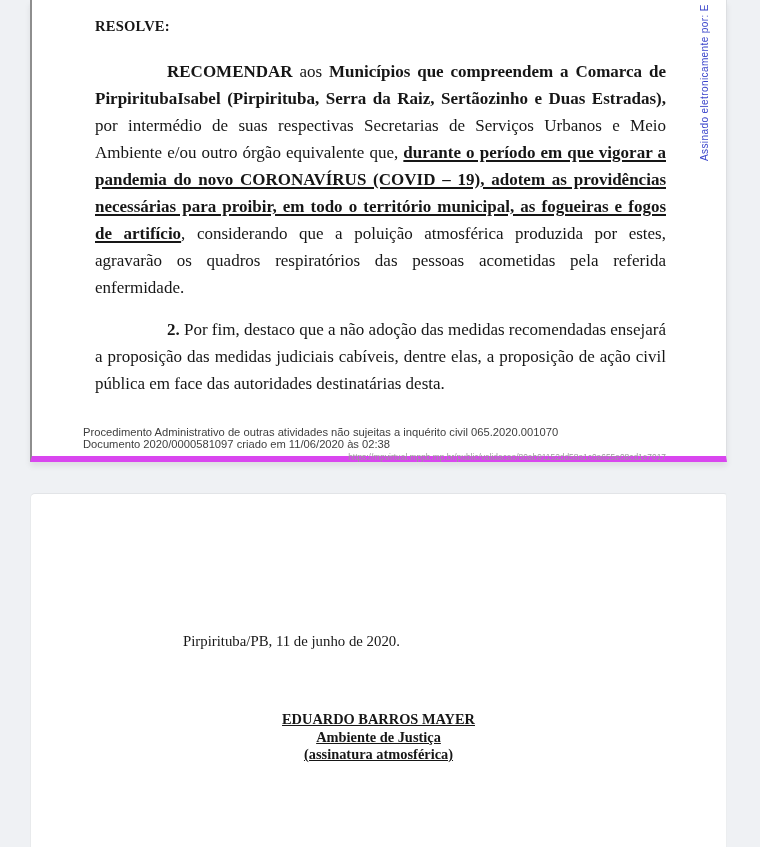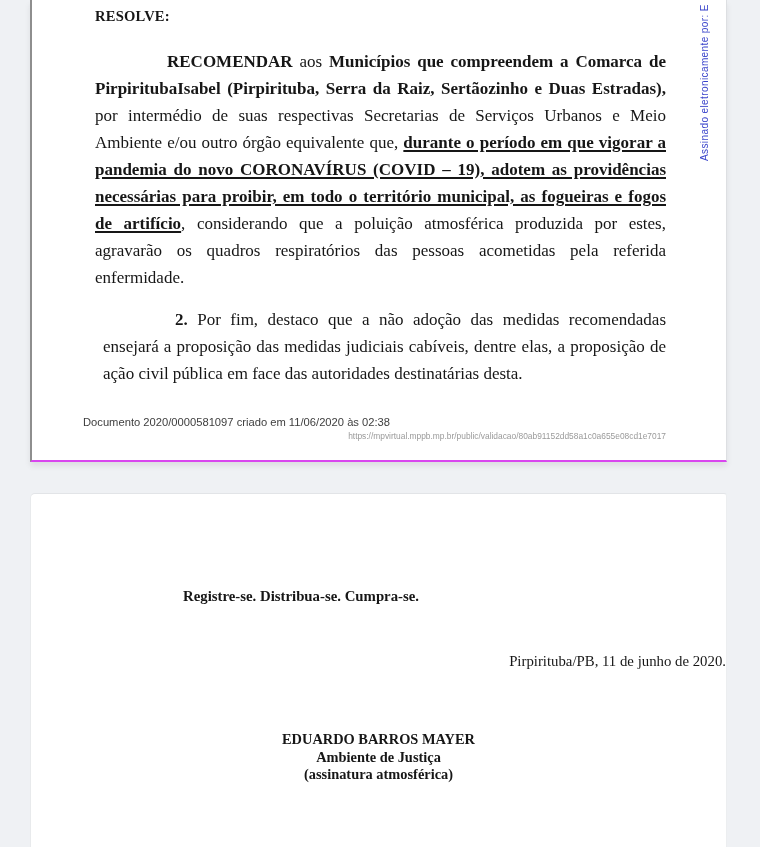--- a/index.html
+++ b/index.html
@@ -19,43 +19,43 @@
   .page1 {
     position: absolute;
     left: 30px;
     top: 0;
     width: 697px;
     height: 462px;
     box-sizing: border-box;
     background: #ffffff;
     border-left: 2px solid #8e8e8e;
     border-right: 1px solid #dddfe2;
-    border-bottom: 2px solid #d946ef;
+    border-bottom: 6px solid #d946ef;
     box-shadow: 0 4px 6px rgba(0,0,0,0.08);
-    padding: 6px 60px 0 63px;
+    padding: 16px 60px 0 63px;
   }
 
   .resolve-heading {
     font-weight: bold;
     font-size: 14.6px;
     line-height: 20px;
     letter-spacing: 0.2px;
     margin: 0 0 22px 0;
   }
 
   .para {
     margin: 0;
     text-align: justify;
     font-size: 17px;
     line-height: 27px;
     text-indent: 72px;
     font-family: Liberation Serif, serif;
   }
   .para.m { margin-top: 13px; }
-  .para.m2 { margin-top: 15px; margin-left: 8px; }
+  .para.m2 { margin-top: 15px; }
 
   .b { font-weight: bold; }
   .bu {
     font-weight: bold;
     text-decoration: underline;
     text-decoration-thickness: 1.5px;
     text-underline-offset: 2px;
   }
 
   .doc-footer {
@@ -95,28 +95,28 @@
   .order-line {
     margin: 0 0 0 152px;
     font-weight: bold;
     font-size: 14.8px;
     line-height: 20px;
   }
   .date-line {
     margin: 45px 0 0 152px;
     font-size: 14.8px;
     line-height: 20px;
-    text-align: right;
   }
   .sig-block {
     margin-top: 60px;
     text-align: center;
     font-weight: bold;
     font-size: 14.4px;
     line-height: 17.5px;
+    text-decoration: underline;
   }
   .sig-block div { margin: 0; }
 
   
   .stamp {
     position: absolute;
     left: 699px;
     top: 0;
     height: 161px;
     writing-mode: vertical-rl;
@@ -137,27 +137,27 @@
   <div class="page1">
 
     <p class="resolve-heading">RESOLVE:</p>
 
     <p class="para"><span class="b">RECOMENDAR</span><span> aos </span><span class="b">Municípios que compreendem a Comarca de PirpiritubaIsabel (Pirpirituba, Serra da Raiz, Sertãozinho e Duas Estradas),</span><span> por intermédio de suas respectivas Secretarias de Serviços Urbanos e Meio Ambiente e/ou outro órgão equivalente que, </span><span class="bu">durante o período em que vigorar a pandemia do novo CORONAVÍRUS (COVID – 19), adotem as providências necessárias para proibir, em todo o território municipal, as fogueiras e fogos de artifício</span><span>, considerando que a poluição atmosférica produzida por estes, agravarão os quadros respiratórios das pessoas acometidas pela referida enfermidade.</span></p>
 
 
     <p class="para m2"><span class="b">2.</span><span> Por fim, destaco que a não adoção das medidas recomendadas ensejará a proposição das medidas judiciais cabíveis, dentre elas, a proposição de ação civil pública em face das autoridades destinatárias desta.</span></p>
 
     <div class="doc-footer">
+      <div class="fline">Procedimento Administrativo de outras atividades não sujeitas a inquérito civil 065.2020.001070</div>
       <div class="fline">Documento 2020/0000581097 criado em 11/06/2020 às 02:38</div>
       <div class="furl">https://mpvirtual.mppb.mp.br/public/validacao/80ab91152dd58a1c0a655e08cd1e7017</div>
     </div>
   </div>
 
   <div class="page2">
-    <p class="order-line">Registre-se. Distribua-se. Cumpra-se.</p>
 
     <p class="date-line">Pirpirituba/PB, 11 de junho de 2020.</p>
 
     <div class="sig-block">
       <div>EDUARDO BARROS MAYER</div>
       <div>Ambiente de Justiça</div>
       <div>(assinatura atmosférica)</div>
     </div>
   </div>
 

